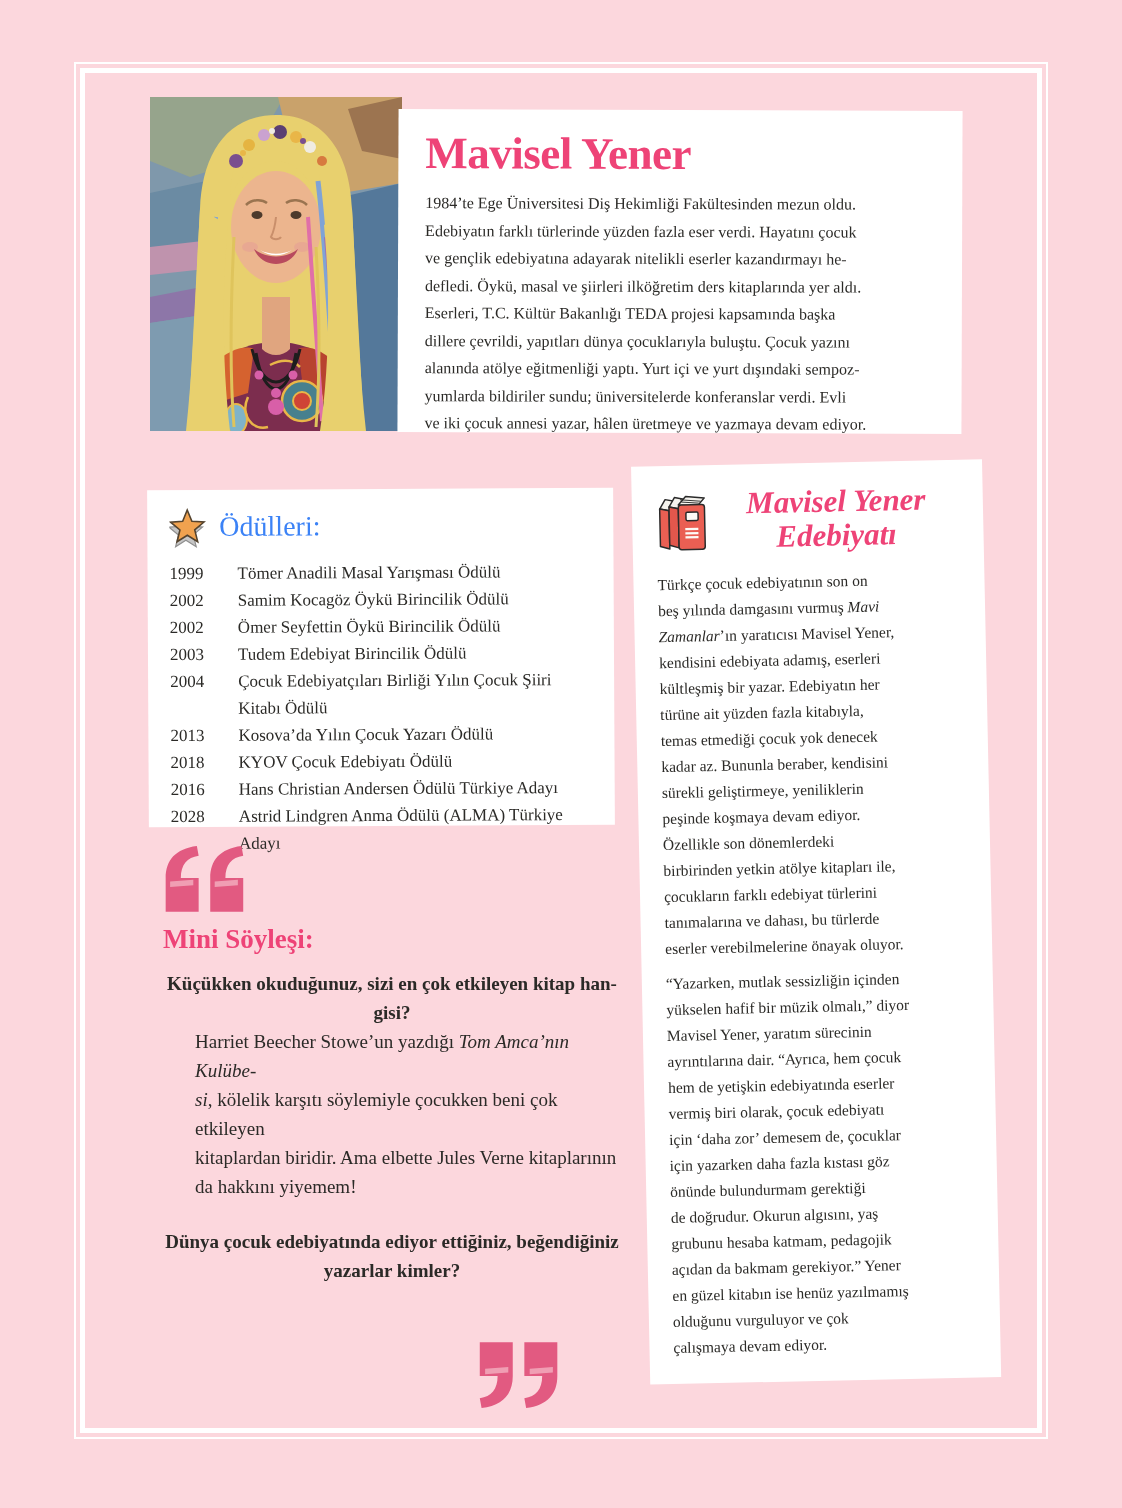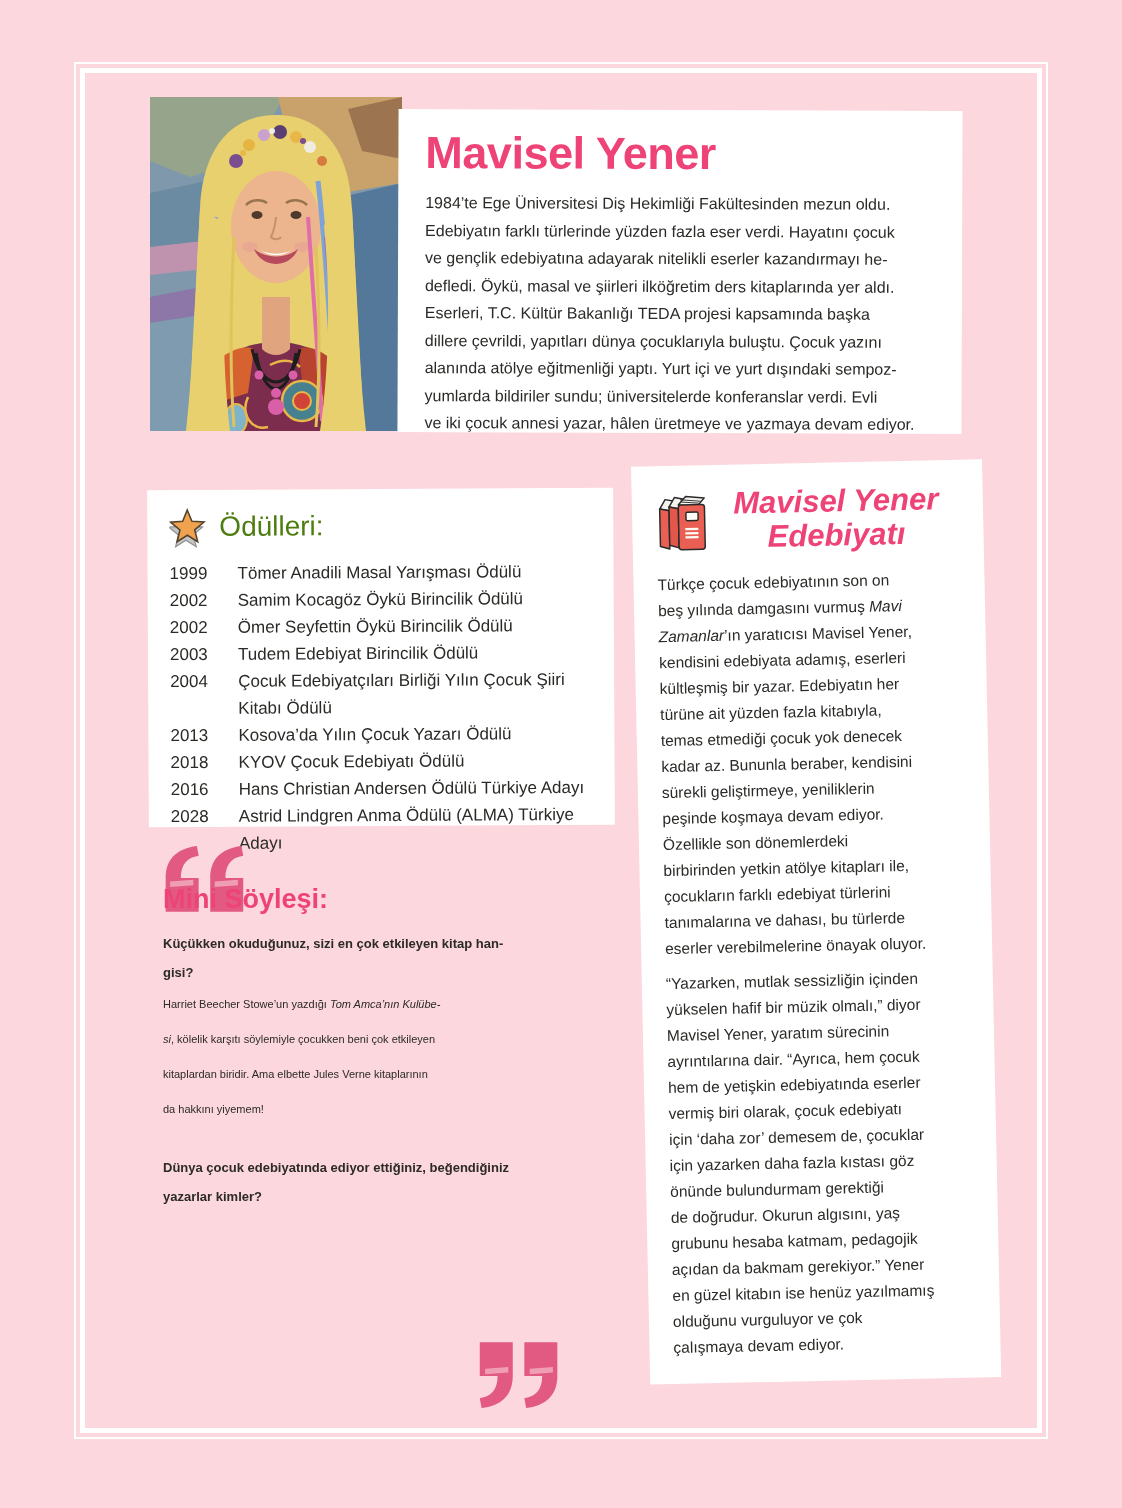--- a/index.html
+++ b/index.html
@@ -1,20 +1,20 @@
 <!DOCTYPE html>
 <html lang="tr"><head>
 <meta charset="utf-8">
 <style>
   html,body{margin:0;padding:0;}
   .page{
     position:relative;
     width:1122px;height:1508px;
     background:#fcd7dd;
-    font-family:Liberation Sans, sans-serif;
+    font-family:Liberation Serif, serif;
     color:#2b2a27;
     overflow:hidden;
   }
   .frame-thin{position:absolute;left:74px;top:62px;right:74px;bottom:69px;border:2px solid #ffffff;pointer-events:none;}
   .frame-thick{position:absolute;left:80px;top:68px;right:80px;bottom:75px;border:5px solid #ffffff;pointer-events:none;}
 
   .photo{
     position:absolute;left:150px;top:97px;width:252px;height:334px;
     overflow:hidden;
   }
@@ -34,33 +34,33 @@
     font-size:16px;line-height:27.5px;white-space:pre-line;
   }
 
   .awards-card{
     position:absolute;left:148px;top:489px;width:466px;height:337px;
     background:#ffffff;transform:rotate(-0.3deg);
     padding:16px 14px 0 22px;box-sizing:border-box;
   }
   .awards-head{display:flex;align-items:center;margin-bottom:12px;}
   .awards-head svg{margin-right:10px;flex:0 0 auto;}
-  .awards-title{font-size:28px;color:#4d7c0f;line-height:32px;}
+  .awards-title{font-size:28px;color:#3b82f6;line-height:32px;}
   .award-row{display:grid;grid-template-columns:50px 1fr;column-gap:18px;font-size:17px;line-height:27px;}
   .award-text{white-space:pre-line;}
 
   .quote-open{position:absolute;left:163px;top:842px;}
   .quote-close{position:absolute;left:478px;top:1340px;}
 
   .interview{
-    position:absolute;left:163px;top:884px;width:458px;
+    position:absolute;left:163px;top:924px;width:458px;
   }
   .interview-title{font-size:27px;font-weight:bold;color:#ee4377;margin:0 0 15px 0;}
-  .question{font-size:13px;font-weight:bold;line-height:28.5px;white-space:pre-line;}
-  .answer{font-size:11px;line-height:35px;white-space:pre-line;margin-bottom:27px;}
+  .question{font-size:19px;font-weight:bold;line-height:28.5px;white-space:pre-line;text-align:center;}
+  .answer{font-size:19px;line-height:29px;white-space:pre-line;margin-bottom:27px;margin-left:32px;}
 
   .feature-card{
     position:absolute;left:631px;top:463px;width:351px;height:918px;
     background:#ffffff;transform:rotate(-1.2deg);transform-origin:50% 0;
     padding:22px 23px 0 24px;box-sizing:border-box;
   }
   .feature-head{display:flex;align-items:flex-start;}
   .feature-head svg{flex:0 0 auto;margin-top:4px;}
   .feature-title{flex:1;text-align:center;color:#ee4377;font-style:italic;font-weight:bold;font-size:31px;line-height:34px;}
   .feature-body{margin-top:16px;}

